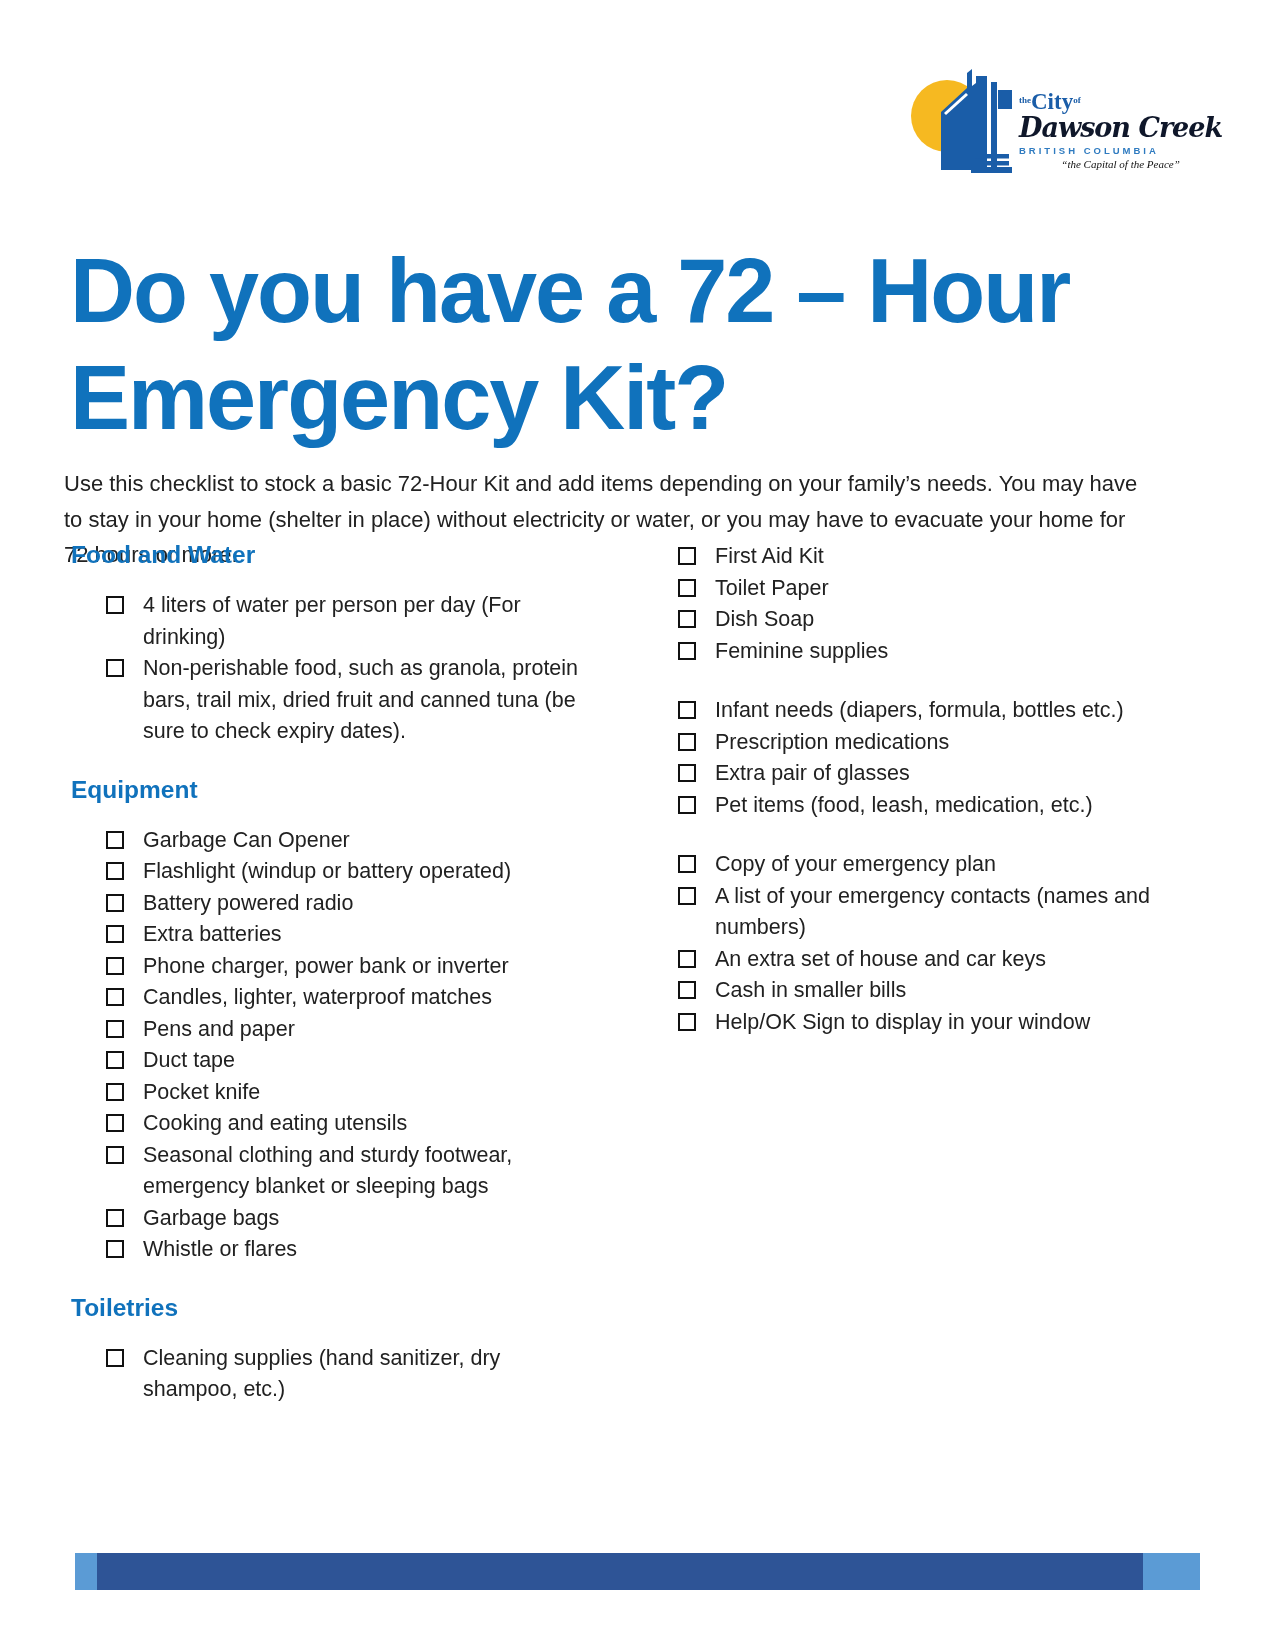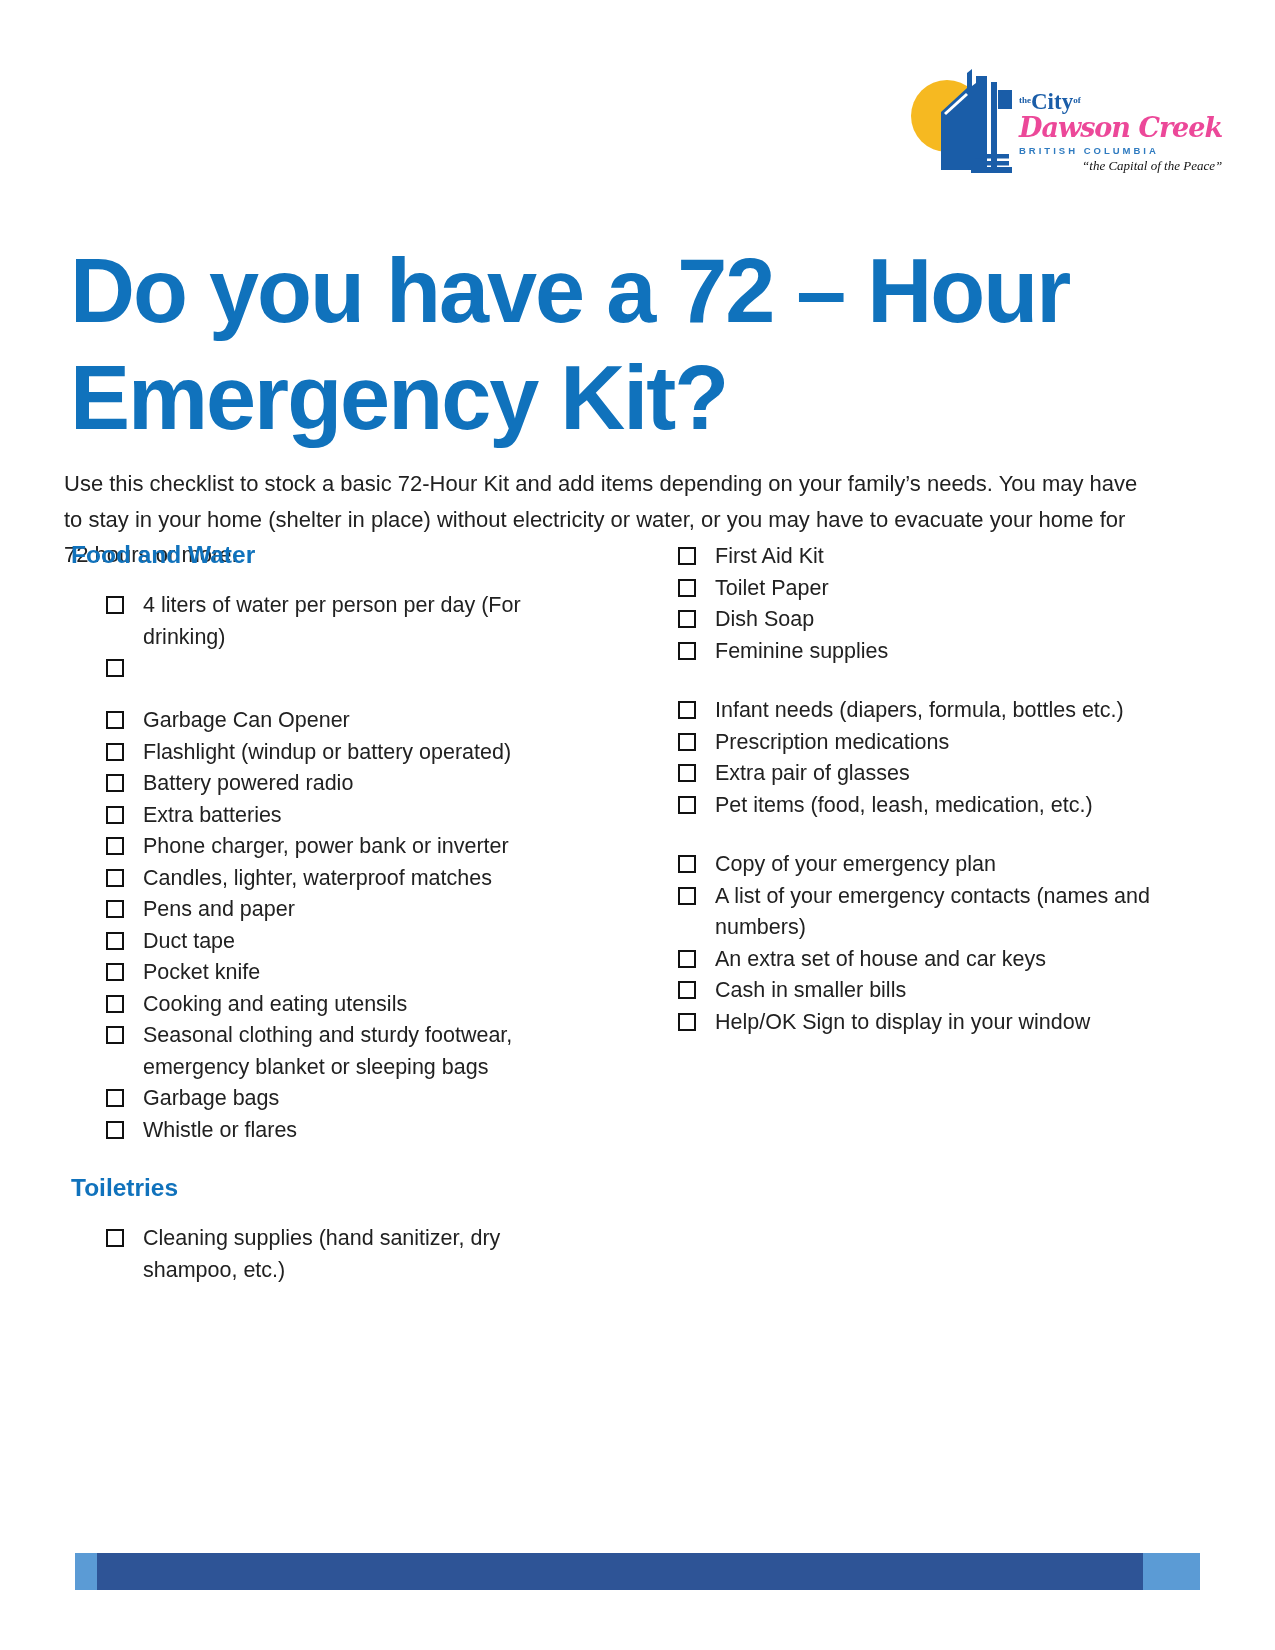--- a/index.html
+++ b/index.html
@@ -8,23 +8,23 @@
     font-family:"Liberation Sans",sans-serif;color:#212121;
   }
 
   
   .logo{position:absolute;left:905px;top:66px;width:260px;height:118px;display:flex;align-items:flex-start;}
   .logo svg{width:110px;height:112px;flex-shrink:0;}
   .logo-text{margin-left:4px;padding-top:24px;line-height:1;white-space:nowrap;}
   .logo-city-line{font-family:"Liberation Serif",serif;color:#1a5da8;font-weight:bold;}
   .logo-the,.logo-of{font-size:9px;vertical-align:6px;}
   .logo-city{font-size:23px;letter-spacing:0px;}
-  .logo-name{font-family:"DejaVu Serif",serif;font-style:italic;font-weight:bold;font-size:27px;color:#ec4899;margin-top:1px;letter-spacing:-1px;}
+  .logo-name{font-family:"DejaVu Serif",serif;font-style:italic;font-weight:bold;font-size:27px;color:#0f172a;margin-top:1px;letter-spacing:-1px;}
   .logo-region{font-size:9.5px;font-weight:bold;letter-spacing:3px;color:#2f7bc0;margin-top:5px;text-align:left;}
-  .logo-tagline{font-family:"Liberation Serif",serif;font-style:italic;font-size:13px;color:#111111;margin-top:3px;text-align:right;}
+  .logo-tagline{font-family:"Liberation Serif",serif;font-style:italic;font-size:11px;color:#111111;margin-top:3px;text-align:center;}
 
   
   .title{
     position:absolute;left:70px;top:178px;width:1130px;
     color:#1072bc;font-weight:bold;font-size:90px;line-height:107px;letter-spacing:-2px;
   }
 
   
   .intro{
     position:absolute;left:64px;top:430px;width:1090px;
@@ -89,24 +89,26 @@
     <div class="col col-1">
       <section>
         <h2>Food and Water</h2>
         <ul>
           <li>
             <span class="cb"></span>
             <span class="lbl">4 liters of water per person per day (For drinking)</span>
           </li>
           <li>
             <span class="cb"></span>
-          </li>
-        </ul>
-      </section>
-      <section>
+            <span class="lbl">Non-perishable food, such as granola, protein bars, trail mix, dried fruit and canned tuna (be sure to check expiry dates).</span>
+          </li>
+        </ul>
+      </section>
+      <section>
+        <h2>Equipment</h2>
         <ul>
           <li>
             <span class="cb"></span>
             <span class="lbl">Garbage Can Opener</span>
           </li>
           <li>
             <span class="cb"></span>
             <span class="lbl">Flashlight (windup or battery operated)</span>
           </li>
           <li>

